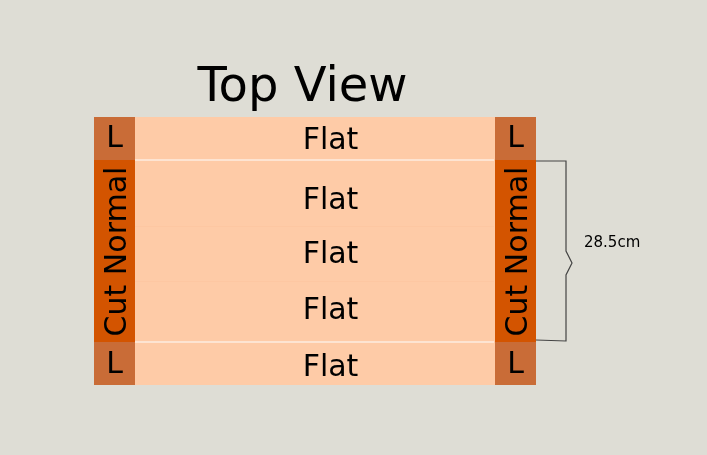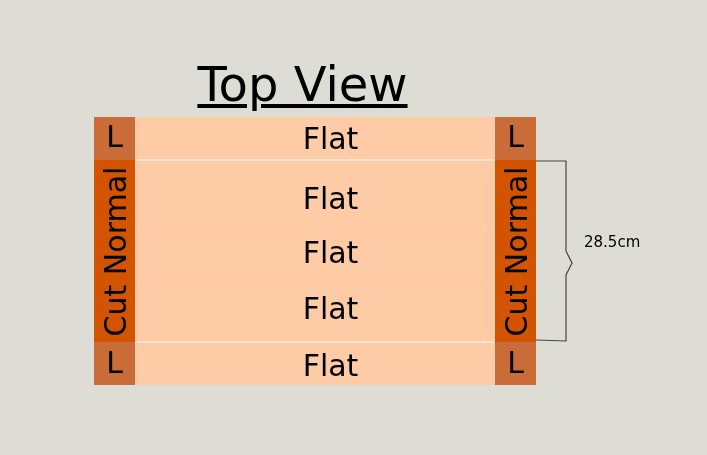--- a/index.html
+++ b/index.html
@@ -1,17 +1,17 @@
 <!DOCTYPE html>
 <html><head>
 <meta charset="utf-8">
 <style>
   html, body { margin:0; padding:0; }
   body { width:707px; height:455px; background:#deddd5; position:relative; overflow:hidden; font-family:"DejaVu Sans", sans-serif; color:#000; }
-  .title { position:absolute; left:150px; top:54px; width:305px; text-align:center; font-size:48px; line-height:60px;text-decoration:underline; }
+  .title { position:absolute; left:150px; top:54px; width:305px; text-align:center; font-size:48px; line-height:60px; }
   .board { position:absolute; left:94px; top:117px; width:442px; height:268px; background:#fecba7; }
   .row { position:absolute; left:41px; width:391px; text-align:center; font-size:30px; }
   .divider { position:absolute; left:41px; width:359px; height:2px; background:#fde4d2; }
   .faint { position:absolute; left:41px; width:359px; height:1px; background:#fdc7a2; }
   .col-l { position:absolute; width:41px; background:#c96c37; }
   .col-cut { position:absolute; width:41px; background:#d35400; }
   .lbl-L { position:absolute; width:41px; text-align:center; font-size:30px; }
   .cut-text { position:absolute; font-size:30px; white-space:nowrap; transform:rotate(-90deg); transform-origin:center; text-align:center; width:180px; height:41px; line-height:41px; }
   .dim-label { position:absolute; left:584px; top:233px; font-size:15px;text-align:right; }
 </style>

